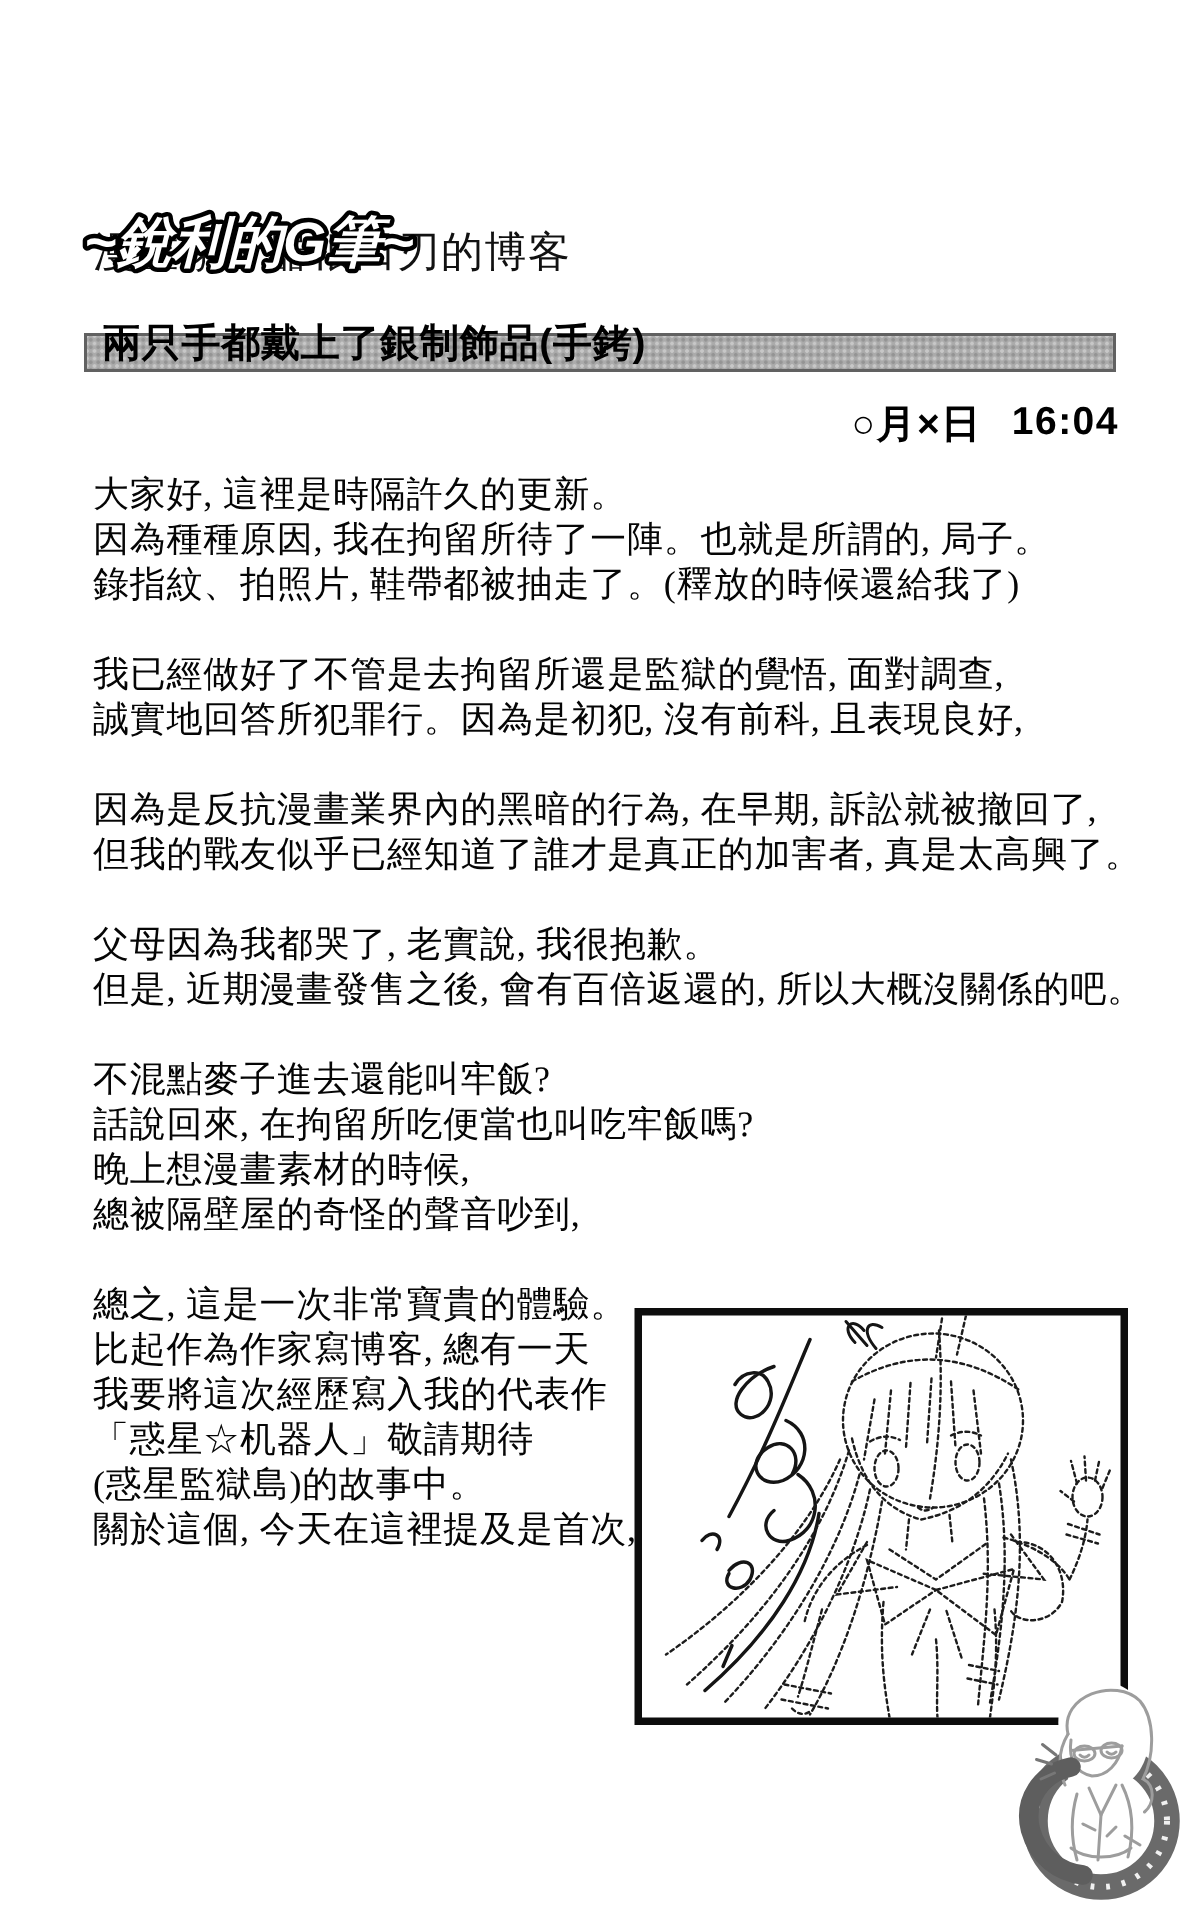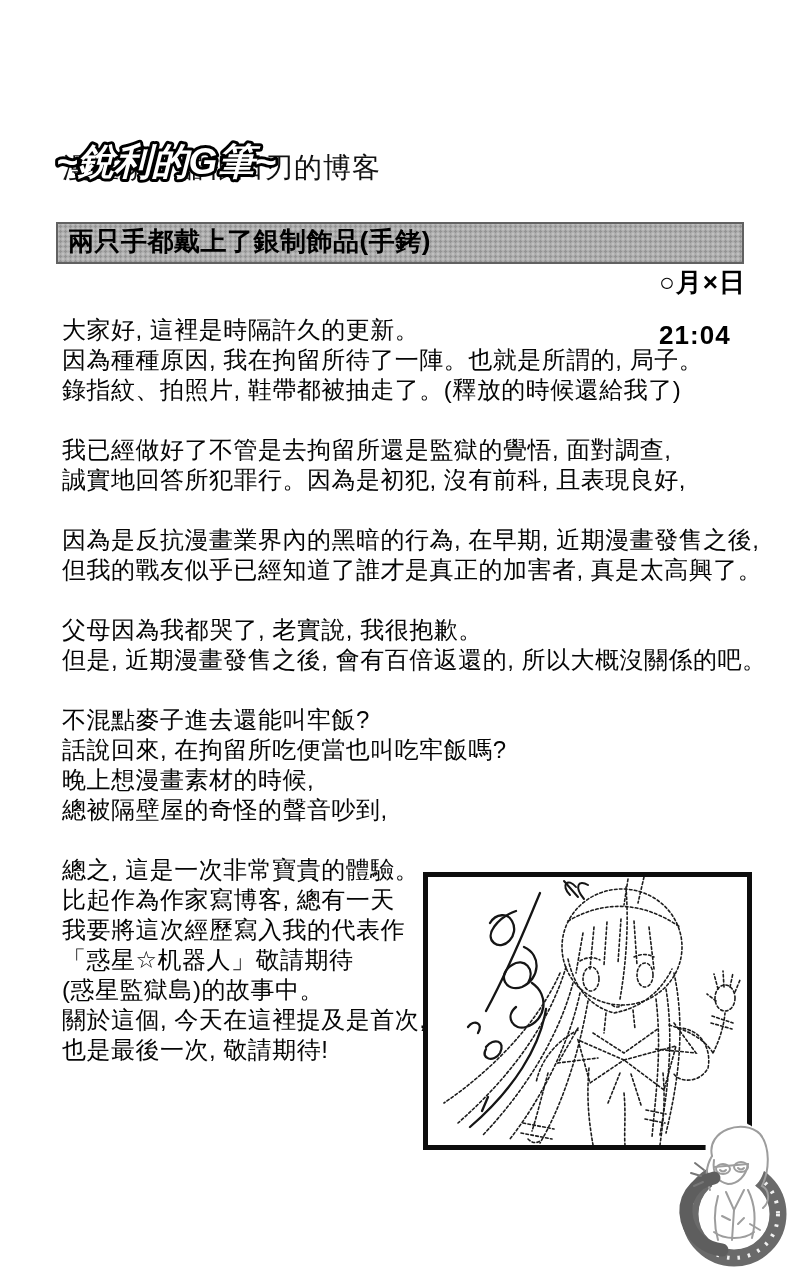--- a/index.html
+++ b/index.html
@@ -9,38 +9,38 @@
     font-family:"Liberation Sans","DejaVu Sans",sans-serif;
   }
   .abs{position:absolute;}
   
   .blog-label{
     left:62px;top:108px;font-size:28px;font-weight:500;letter-spacing:1px;color:#111;margin-top:41px;
   }
   .blog-title-svg{left:52px;top:132px;}
   
   .entry-bar{
-    left:56px;top:222px;width:688px;height:42px;box-sizing:border-box;
+    left:56px;top:222px;width:688px;height:26px;box-sizing:border-box;
     background-color:#ababab;
     background-image:
       radial-gradient(#949494 1px, rgba(0,0,0,0) 1.4px),
       radial-gradient(#c7c7c7 1px, rgba(0,0,0,0) 1.4px);
     background-size:5px 5px;background-position:0 0,2.5px 2.5px;
     border:2px solid #616161;
-    display:flex;align-items:flex-start;padding-left:10px;
+    display:flex;align-items:flex-end;padding-left:10px;
   }
   .entry-bar .t{font-size:26px;font-weight:700;color:#000;letter-spacing:0.5px;}
   
   .date-line{
     top:265px;right:54px;font-size:26px;font-weight:700;color:#000;
-    display:flex;gap:20px;letter-spacing:1px;flex-direction:column;
+    display:flex;gap:20px;letter-spacing:1px;
   }
   
   .article{left:62px;top:315px;width:700px;}
-  .para{margin:0 0 30px 0;}
+  .para{margin:0 0 30px 0;font-family:Liberation Serif, serif;}
   .line{font-size:24px;line-height:30px;font-weight:500;color:#050505;letter-spacing:0.5px;white-space:nowrap;}
   
   .artwork{
     left:423px;top:872px;width:329px;height:278px;box-sizing:border-box;
     border:5px solid #0d0d0d;background:#fff;
   }
   
   .seal{left:648px;top:1118px;}
 </style>
 </head>
@@ -50,55 +50,54 @@
 <svg class="abs blog-title-svg" width="300" height="58" viewBox="0 0 300 58">
   <text x="4" y="42" font-size="37" font-weight="bold" font-style="italic" paint-order="stroke" stroke="#000" stroke-width="6" stroke-linejoin="round" fill="#fff">~銳利的G筆~</text>
 </svg>
 
 <div class="abs entry-bar">
   <span class="t">兩只手都戴上了銀制飾品(手銬)</span>
 </div>
 
 <div class="abs date-line">
   <span>○月×日</span>
-  <span>21:04</span>
+  <span>16:04</span>
 </div>
 
 <div class="abs article">
   <div class="para">
     <div class="line">大家好, 這裡是時隔許久的更新。</div>
     <div class="line">因為種種原因, 我在拘留所待了一陣。也就是所謂的, 局子。</div>
     <div class="line">錄指紋、拍照片, 鞋帶都被抽走了。(釋放的時候還給我了)</div>
   </div>
   <div class="para">
     <div class="line">我已經做好了不管是去拘留所還是監獄的覺悟, 面對調查,</div>
     <div class="line">誠實地回答所犯罪行。因為是初犯, 沒有前科, 且表現良好,</div>
   </div>
   <div class="para">
-    <div class="line">因為是反抗漫畫業界內的黑暗的行為, 在早期, 近期漫畫發售之後,</div>
+    <div class="line">因為是反抗漫畫業界內的黑暗的行為, 在早期, 訴訟就被撤回了,</div>
     <div class="line">但我的戰友似乎已經知道了誰才是真正的加害者, 真是太高興了。</div>
   </div>
   <div class="para">
     <div class="line">父母因為我都哭了, 老實說, 我很抱歉。</div>
     <div class="line">但是, 近期漫畫發售之後, 會有百倍返還的, 所以大概沒關係的吧。</div>
   </div>
   <div class="para">
     <div class="line">不混點麥子進去還能叫牢飯?</div>
     <div class="line">話說回來, 在拘留所吃便當也叫吃牢飯嗎?</div>
     <div class="line">晚上想漫畫素材的時候,</div>
     <div class="line">總被隔壁屋的奇怪的聲音吵到,</div>
   </div>
   <div class="para">
     <div class="line">總之, 這是一次非常寶貴的體驗。</div>
     <div class="line">比起作為作家寫博客, 總有一天</div>
     <div class="line">我要將這次經歷寫入我的代表作</div>
     <div class="line">「惑星☆机器人」敬請期待</div>
     <div class="line">(惑星監獄島)的故事中。</div>
     <div class="line">關於這個, 今天在這裡提及是首次,</div>
-    <div class="line">也是最後一次, 敬請期待!</div>
   </div>
 </div>
 
 <div class="abs artwork">
   <svg width="319" height="268" viewBox="0 0 319 268">
     <g fill="none" stroke="#151515" stroke-width="2.3" stroke-linecap="round">
       <path d="M88,34 C70,40 56,58 66,66 C76,74 92,58 84,44 C80,36 68,36 62,46"></path>
       <path d="M112,16 C100,44 84,86 58,134"></path>
       <path d="M96,70 C114,78 112,102 94,110 C78,116 68,98 84,88 C96,80 108,92 100,106"></path>
       <path d="M104,106 C122,118 118,144 98,150 C86,154 76,140 88,130"></path>

